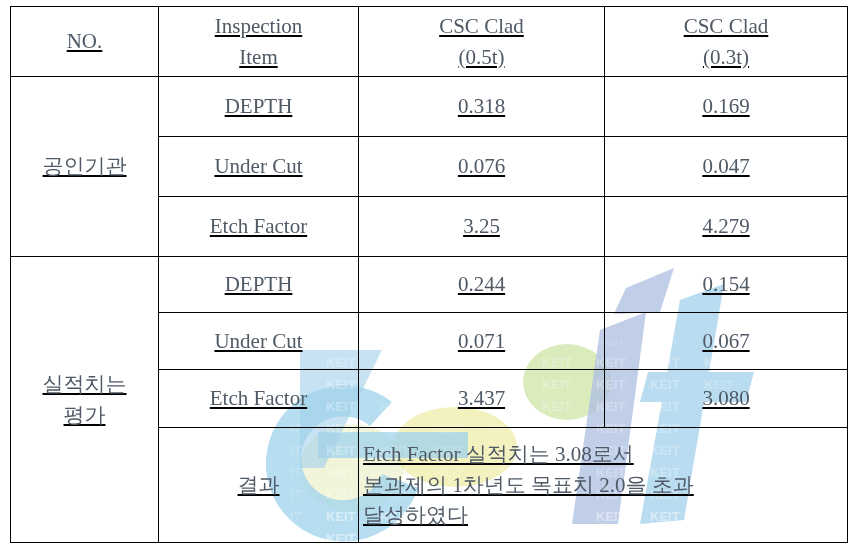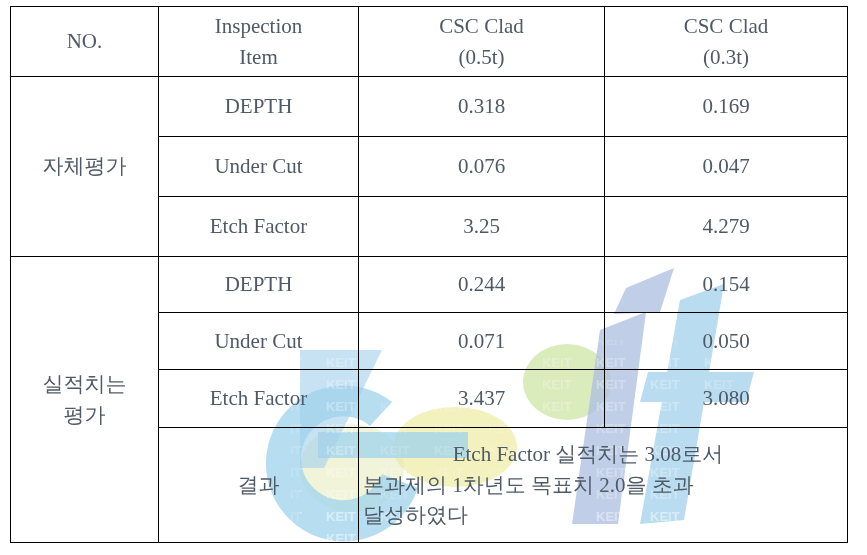--- a/index.html
+++ b/index.html
@@ -33,20 +33,21 @@
     width: 837px;
     height: 536px;
     z-index: 1;
   }
   table.spec {
     border-collapse: collapse;
     table-layout: fixed;
     width: 837px;
     height: 536px;
     background: transparent;
+    text-decoration: underline;
   }
   table.spec td {
     border: 1.6px solid #000000;
     text-align: center;
     vertical-align: middle;
     color: #4f5a66;
     font-size: 21px;
     line-height: 1.45;
     padding: 2px 4px;
     background: transparent;
@@ -65,21 +66,21 @@
   td.hl {
     background: #faf4c0;
   }
   td.result {
     font-size: 20px;
     line-height: 1.72;
     text-align: center;
     padding: 6px 10px;
   }
   td.result .rline { display: block; }
-  td.result .rline.l1 { text-align: center; padding-right: 30px; }
+  td.result .rline.l1 { text-align: left; padding-right: 30px; }
   td.result .rline.l2 { text-align: left; }
   td.result .rline.l3 { text-align: left; padding-right: 86px; }
 
   .col-no   { width: 148px; }
   .col-item { width: 200px; }
   .col-c1   { width: 246px; }
   .col-c2   { width: 243px; }
 
   .hdr-line { display: block; }
 </style>
@@ -161,21 +162,21 @@
           <span class="hdr-line">CSC Clad</span>
           <span class="hdr-line">(0.5t)</span>
         </td>
         <td class="hdr">
           <span class="hdr-line">CSC Clad</span>
           <span class="hdr-line">(0.3t)</span>
         </td>
       </tr>
 
       <tr style="height:60px;">
-        <td class="grp" rowspan="3">자체평가</td>
+        <td class="grp" rowspan="3">공인기관</td>
         <td class="item">DEPTH</td>
         <td class="val">0.318</td>
         <td class="val">0.169</td>
       </tr>
       <tr style="height:60px;">
         <td class="item">Under Cut</td>
         <td class="val">0.076</td>
         <td class="val">0.047</td>
       </tr>
       <tr style="height:60px;">
@@ -189,21 +190,21 @@
           <span class="hdr-line">실적치는</span>
           <span class="hdr-line">평가</span>
         </td>
         <td class="item">DEPTH</td>
         <td class="val">0.244</td>
         <td class="val">0.154</td>
       </tr>
       <tr style="height:57px;">
         <td class="item">Under Cut</td>
         <td class="val">0.071</td>
-        <td class="val">0.050</td>
+        <td class="val">0.067</td>
       </tr>
       <tr style="height:58px;">
         <td class="item">Etch Factor</td>
         <td class="val">3.437</td>
         <td class="val hl">3.080</td>
       </tr>
       <tr style="height:115px;">
         <td class="item">결과</td>
         <td class="result" colspan="2">
           <span class="rline l1">Etch Factor 실적치는 3.08로서</span>

